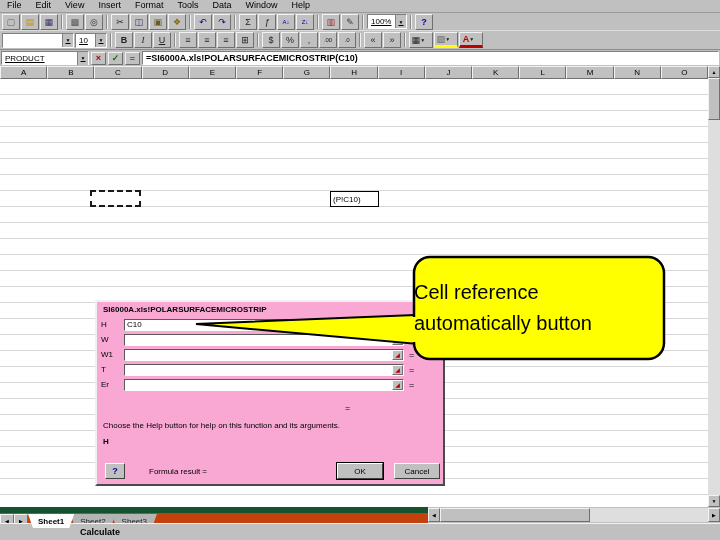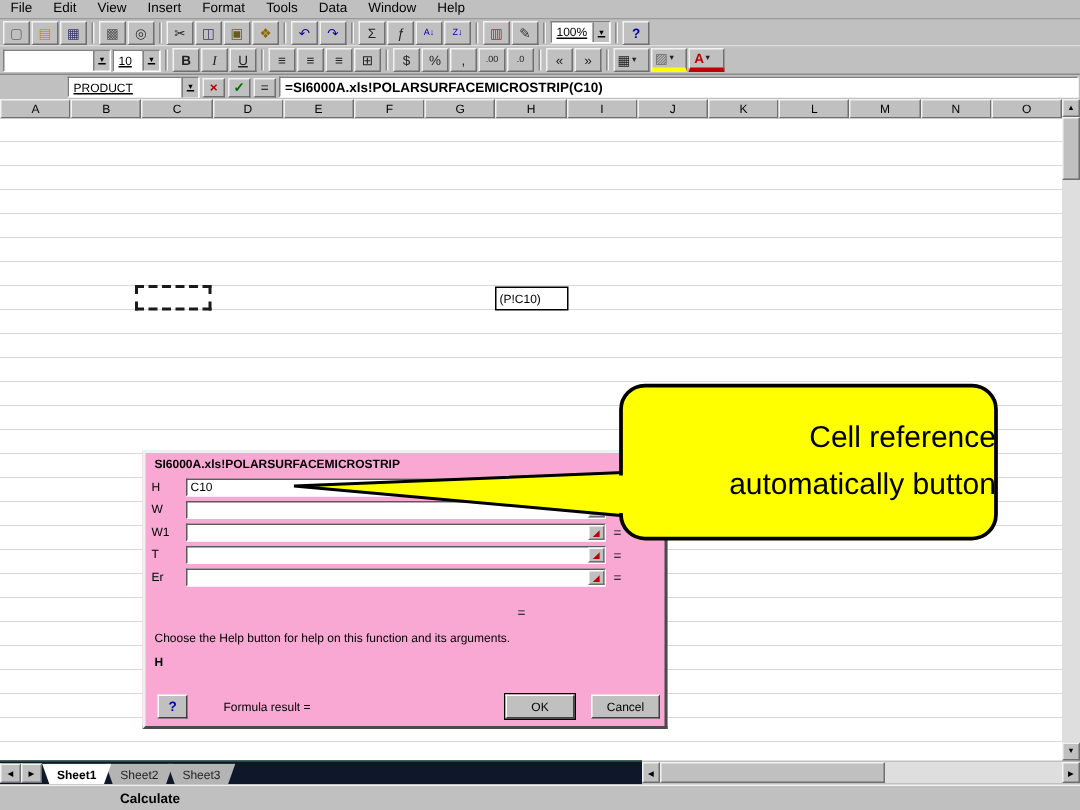--- a/index.html
+++ b/index.html
@@ -17,21 +17,21 @@
   .fmt { top:31px; height:19px; border-bottom:1px solid #8a8a8a; }
   .tbtn { width:18px; height:16px; border:1px solid; border-color:#f2f2f2 #6f6f6f #6f6f6f #f2f2f2; background:#c0c0c0; display:flex; align-items:center; justify-content:center; font-size:9px; color:#222; flex:none; }
   .tbtn span { pointer-events:none; }
   .tsep { width:2px; height:14px; border-left:1px solid #8a8a8a; border-right:1px solid #f0f0f0; margin:0 2px; flex:none; }
   .combo { height:15px; background:#fff; border:1px solid; border-color:#808080 #fff #fff #808080; display:flex; align-items:center; font-size:8px; padding-left:3px; flex:none;text-decoration:underline; }
   .combo .arrow { margin-left:auto; width:11px; height:13px; background:#c0c0c0; border-left:1px solid #808080; font-size:5px; display:flex; align-items:center; justify-content:center; color:#000; }
   .drop { width:10px; font-size:5px; }
 
   
   .formulabar { position:absolute; top:50px; left:0; right:0; height:16px; background:#c0c0c0; display:flex; align-items:center; gap:2px; padding:0 1px; }
-  .namebox { width:88px; height:14px; flex:none;margin-left:44px; }
+  .namebox { width:88px; height:14px; flex:none; }
   .fbtn { width:15px; height:13px; flex:none; border:1px solid; border-color:#f2f2f2 #6f6f6f #6f6f6f #f2f2f2; background:#c0c0c0; display:flex; align-items:center; justify-content:center; font-size:9px; }
   .fx-cancel { color:#b00000; font-weight:bold; }
   .fx-enter { color:#007000; font-weight:bold; }
   .formula-input { flex:1; height:14px; background:#fff; border:1px solid; border-color:#808080 #fff #fff #808080; font-size:9px; font-weight:bold; display:flex; align-items:center; padding-left:3px; white-space:nowrap; overflow:hidden; }
 
   
   .colheaders { position:absolute; top:66px; left:0; width:708px; height:13px; display:flex; }
   .colheaders .col { flex:1; background:#c0c0c0; border:1px solid; border-color:#f2f2f2 #6f6f6f #6f6f6f #f2f2f2; font-size:8px; display:flex; align-items:center; justify-content:center; }
   .gridarea { position:absolute; top:79px; left:0; width:708px; height:428px; background:repeating-linear-gradient(to bottom, #ffffff 0 15px, #d8d8d8 15px 16px); }
   .marquee { position:absolute; left:90px; top:111px; width:51px; height:17px; border:2px dashed #1a1a1a; }
@@ -59,24 +59,24 @@
   .dlg-helptext { position:absolute; left:6px; top:119px; width:335px; font-size:8px; }
   .dlg-activefield { position:absolute; left:6px; top:135px; font-size:8px; font-weight:bold; }
   .dlg-helpbtn { position:absolute; left:8px; top:161px; width:20px; height:16px; background:#c0c0c0; border:1px solid; border-color:#fff #404040 #404040 #fff; font-size:9px; font-weight:bold; color:#0000a0; display:flex; align-items:center; justify-content:center; }
   .dlg-result-label { position:absolute; left:52px; top:165px; font-size:8px; }
   .btn { position:absolute; top:161px; width:46px; height:16px; background:#c0c0c0; border:1px solid; border-color:#fff #404040 #404040 #fff; font-size:8px; display:flex; align-items:center; justify-content:center; }
   .btn-ok { left:240px; box-shadow:0 0 0 1px #000; }
   .btn-cancel { left:297px; }
 
   
   .callout-svg { position:absolute; top:0; left:0; z-index:10; pointer-events:none; }
-  .callout-text { position:absolute; left:414px; top:257px; width:250px; height:102px; z-index:11; display:flex; flex-direction:column; align-items:flex-end; justify-content:center; font-size:20px; line-height:31px; color:#000; }
-
-  
-  .tabbar { position:absolute; top:507px; left:0; width:428px; height:16px; background:#0f172a; border-top:1px solid #14532d; display:flex; align-items:flex-start; padding-top:1px; }
+  .callout-text { position:absolute; left:414px; top:257px; width:250px; height:102px; z-index:11; display:flex; flex-direction:column; align-items:flex-start; justify-content:center; font-size:20px; line-height:31px; color:#000; }
+
+  
+  .tabbar { position:absolute; top:507px; left:0; width:428px; height:16px; background:#c2410c; border-top:6px solid #14532d; display:flex; align-items:flex-start; padding-top:1px; }
   .navbtn { width:14px; height:13px; background:#c0c0c0; border:1px solid; border-color:#f2f2f2 #6f6f6f #6f6f6f #f2f2f2; font-size:5px; display:flex; align-items:center; justify-content:center; flex:none; }
   .tab { height:14px; padding:0 10px; font-size:8px; display:flex; align-items:center; background:#b4b4b4; clip-path:polygon(0 0, 100% 0, calc(100% - 5px) 100%, 5px 100%); margin-right:-4px; color:#222; }
   .tab.active { background:#ffffff; font-weight:bold; z-index:2; color:#000; }
 
   
   .statusbar { position:absolute; top:523px; left:0; right:0; height:17px; background:#c0c0c0; border-top:1px solid #f2f2f2; font-size:9px; display:flex; align-items:center; }
   .statusbar .msg { margin-left:80px;font-weight:bold; }
 </style>
 </head>
 <body>

